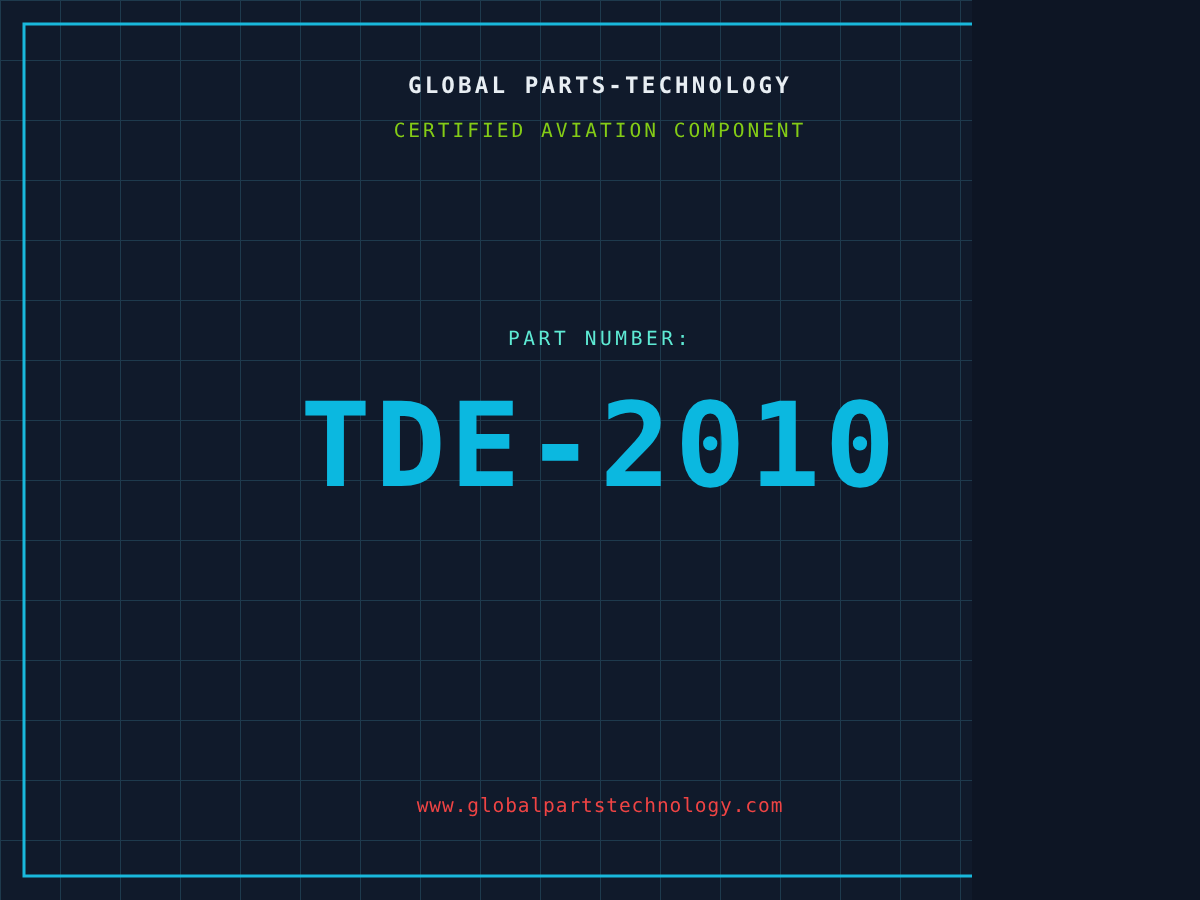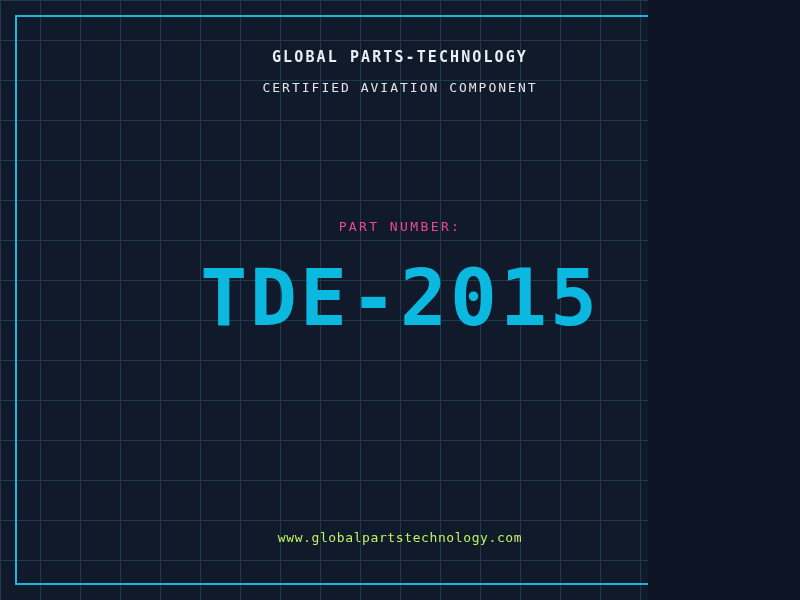--- a/index.html
+++ b/index.html
@@ -65,32 +65,32 @@
     letter-spacing: 2.1px;
     font-weight: bold;
     white-space: nowrap;
   }
 
   .subtitle {
     position: absolute;
     left: 0;
     top: 80px;
     width: 800px;
-    color: #e5e5e5;
+    color: #84cc16;
     font-size: 13px;
     letter-spacing: 2.0px;
     white-space: nowrap;
   }
 
   .pn-label {
     position: absolute;
     left: 0;
     top: 219px;
     width: 800px;
-    color: #ec4899;
+    color: #5eead4;
     font-size: 13px;
     letter-spacing: 2.4px;
     white-space: nowrap;
   }
 
   .part-number {
     position: absolute;
     left: 0;
     top: 258px;
     width: 800px;
@@ -100,21 +100,21 @@
     letter-spacing: 3px;
     font-weight: bold;
     white-space: nowrap;
   }
 
   .website {
     position: absolute;
     left: 0;
     top: 530px;
     width: 800px;
-    color: #bef264;
+    color: #ef4444;
     font-size: 13px;
     letter-spacing: 0.6px;
     white-space: nowrap;
   }
 </style>
 </head>
 <body>
 
 <div id="stage">
 
@@ -123,18 +123,18 @@
   <div id="frame"></div>
 
   <div id="content">
 
     <div class="company-title">GLOBAL PARTS-TECHNOLOGY</div>
 
     <div class="subtitle">CERTIFIED AVIATION COMPONENT</div>
 
     <div class="pn-label">PART NUMBER:</div>
 
-    <div class="part-number">TDE-2015</div>
+    <div class="part-number">TDE-2010</div>
 
     <div class="website">www.globalpartstechnology.com</div>
 
   </div>
 </div>
 
 </body></html>

